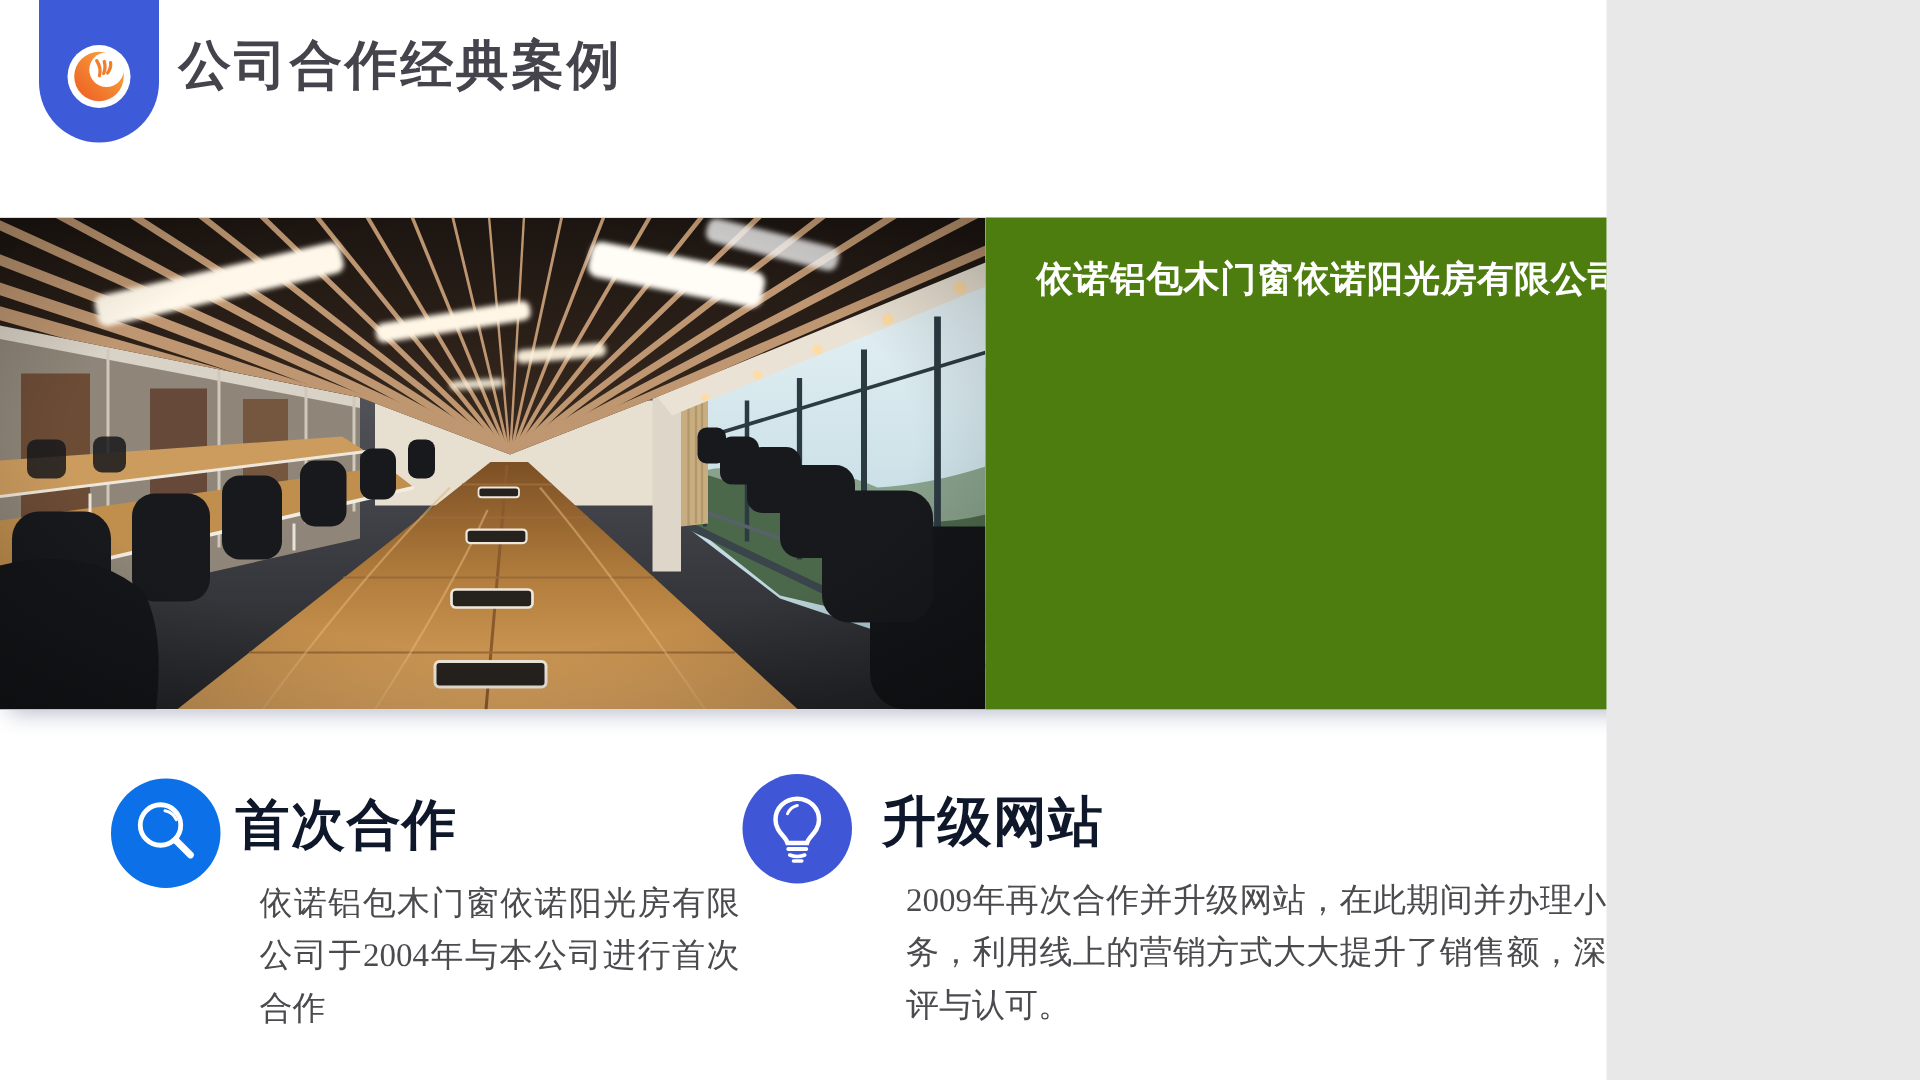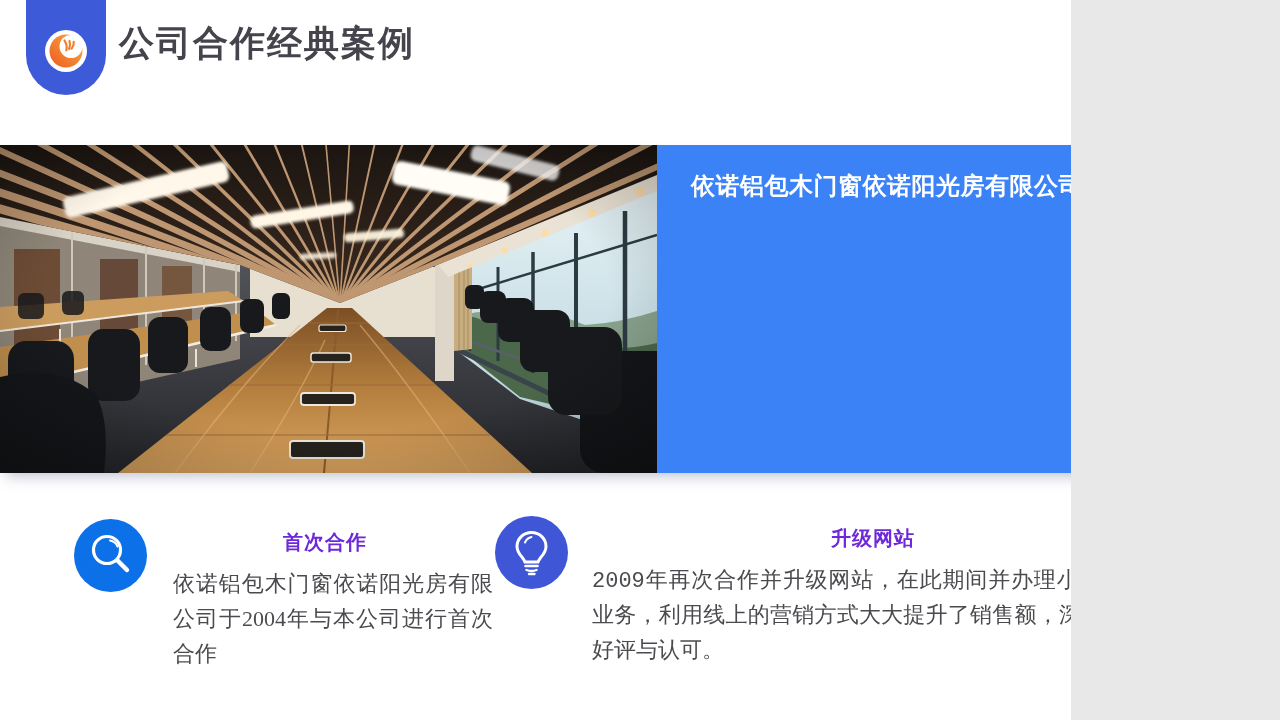--- a/index.html
+++ b/index.html
@@ -10,32 +10,32 @@
          border-radius:0 0 40px 40px;}
   .logo{position:absolute;left:19px;top:30px;width:42px;height:42px;background:#fff;border-radius:50%;
         display:flex;align-items:center;justify-content:center;overflow:hidden;}
   .page-title{position:absolute;left:119px;top:20px;margin:0;font-size:35px;font-weight:bold;
         color:#45444d;letter-spacing:2px;font-family:"Liberation Serif","DejaVu Serif",serif;}
   
   .band{position:absolute;left:0;top:145px;width:1280px;height:328px;display:flex;
         box-shadow:0 8px 14px -6px rgba(40,55,100,.35);}
   .photo{width:657px;height:328px;flex:none;overflow:hidden;}
   .photo svg{display:block;}
-  .panel{flex:1;background:#3b82f6;color:#ffffff;box-sizing:border-box;padding:25px 35px 0 34px;}
+  .panel{flex:1;background:#4d7c0f;color:#ffffff;box-sizing:border-box;padding:25px 35px 0 34px;}
   .panel h2{margin:0 0 16px 0;font-size:24px;font-weight:bold;letter-spacing:.5px;}
   .panel p{margin:0;font-size:22px;line-height:35px;text-align:justify;letter-spacing:.3px;}
   
   .mcircle{position:absolute;width:73px;height:73px;border-radius:50%;}
   .mcircle svg{display:block;}
   .c1{left:74px;top:519px;background:#0c70e8;}
   .c2{left:495px;top:516px;background:#3f57d6;}
   .mtext{position:absolute;font-family:"Liberation Serif","DejaVu Serif",serif;}
   .t1{left:157px;top:531px;width:336px;}
-  .t2{left:576px;top:529px;width:594px;font-family:Liberation Mono, monospace;}
-  .mtext h3{margin:0;font-size:20px;line-height:1.1;font-weight:bold;color:#6d28d9;letter-spacing:1px;text-align:center;}
+  .t2{left:588px;top:529px;width:594px;}
+  .mtext h3{margin:0;font-size:36px;line-height:1.1;font-weight:bold;color:#0f172a;letter-spacing:1px;}
   .mtext p{margin:13px 0 0 16px;font-size:22px;line-height:35px;color:#4b4b4f;text-align:justify;}
 </style>
 </head>
 <body>
 
 <div class="slide">
 
   <div class="badge">
     <div class="logo">
       <svg width="42" height="42" viewBox="0 0 42 42">

